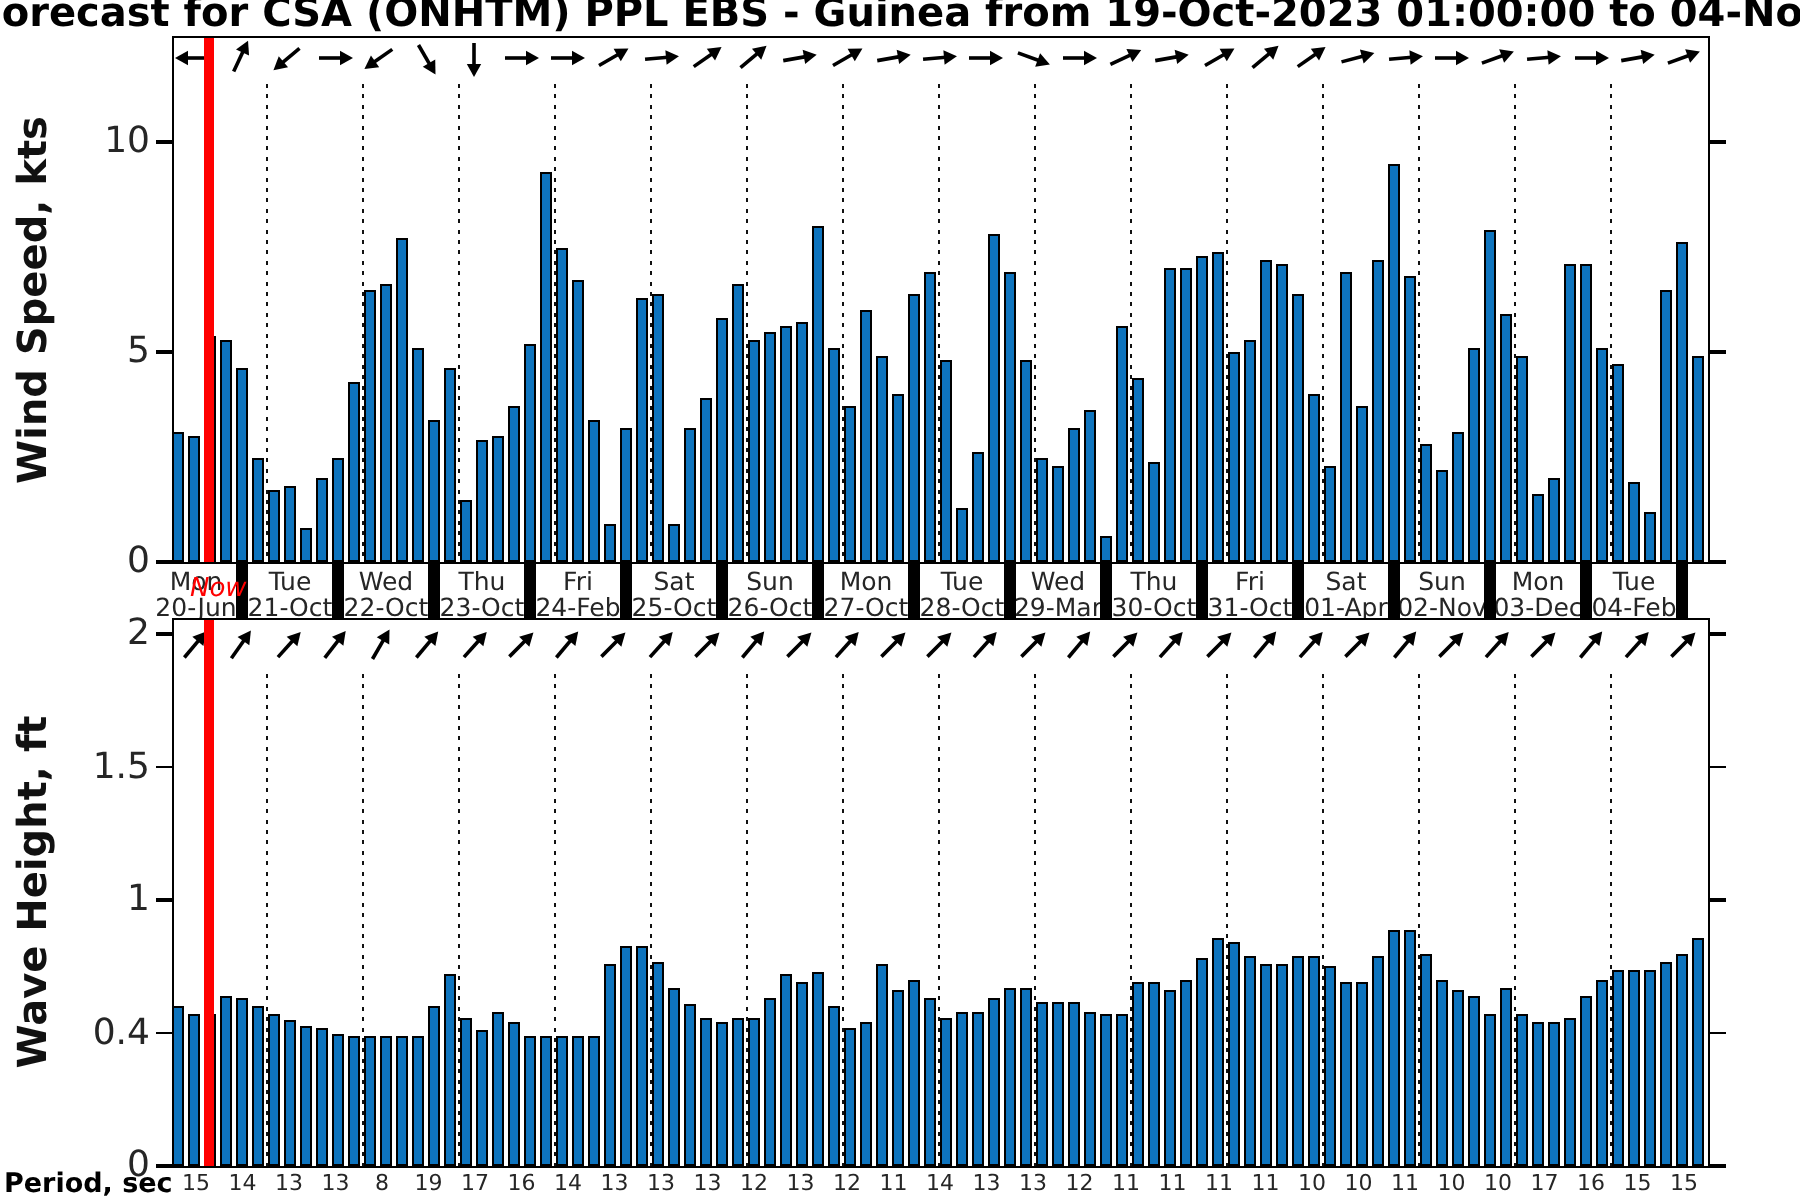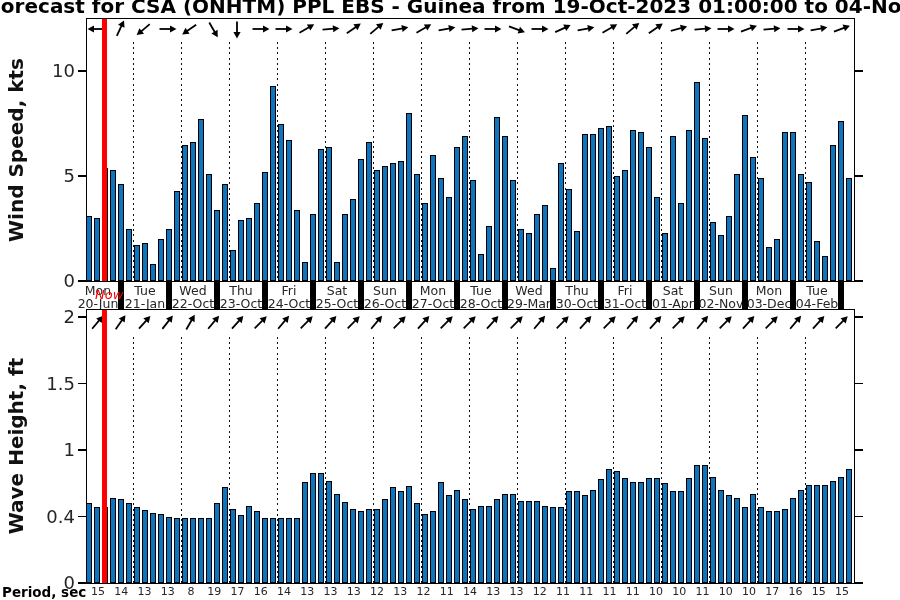--- a/index.html
+++ b/index.html
@@ -288,33 +288,33 @@
       <div class="nowline" style="left: 15px;"></div>
     </div>
 
   <div id="date-strip" style="position:absolute;left:75px;top:282px;width:769px;height:29px;">
       <div class="day-label" style="left: -1px; top: 2px;">
         <div>Mon</div>
         <div>20-Jun</div>
       </div>
       <div class="day-label" style="left: 46px; top: 2px;">
         <div>Tue</div>
-        <div>21-Jan</div>
+        <div>21-Oct</div>
       </div>
       <div class="day-label" style="left: 94px; top: 2px;">
         <div>Wed</div>
         <div>22-Oct</div>
       </div>
       <div class="day-label" style="left: 142px; top: 2px;">
         <div>Thu</div>
         <div>23-Oct</div>
       </div>
       <div class="day-label" style="left: 190px; top: 2px;">
         <div>Fri</div>
-        <div>24-Oct</div>
+        <div>24-Feb</div>
       </div>
       <div class="day-label" style="left: 238px; top: 2px;">
         <div>Sat</div>
         <div>25-Oct</div>
       </div>
       <div class="day-label" style="left: 286px; top: 2px;">
         <div>Sun</div>
         <div>26-Oct</div>
       </div>
       <div class="day-label" style="left: 334px; top: 2px;">

